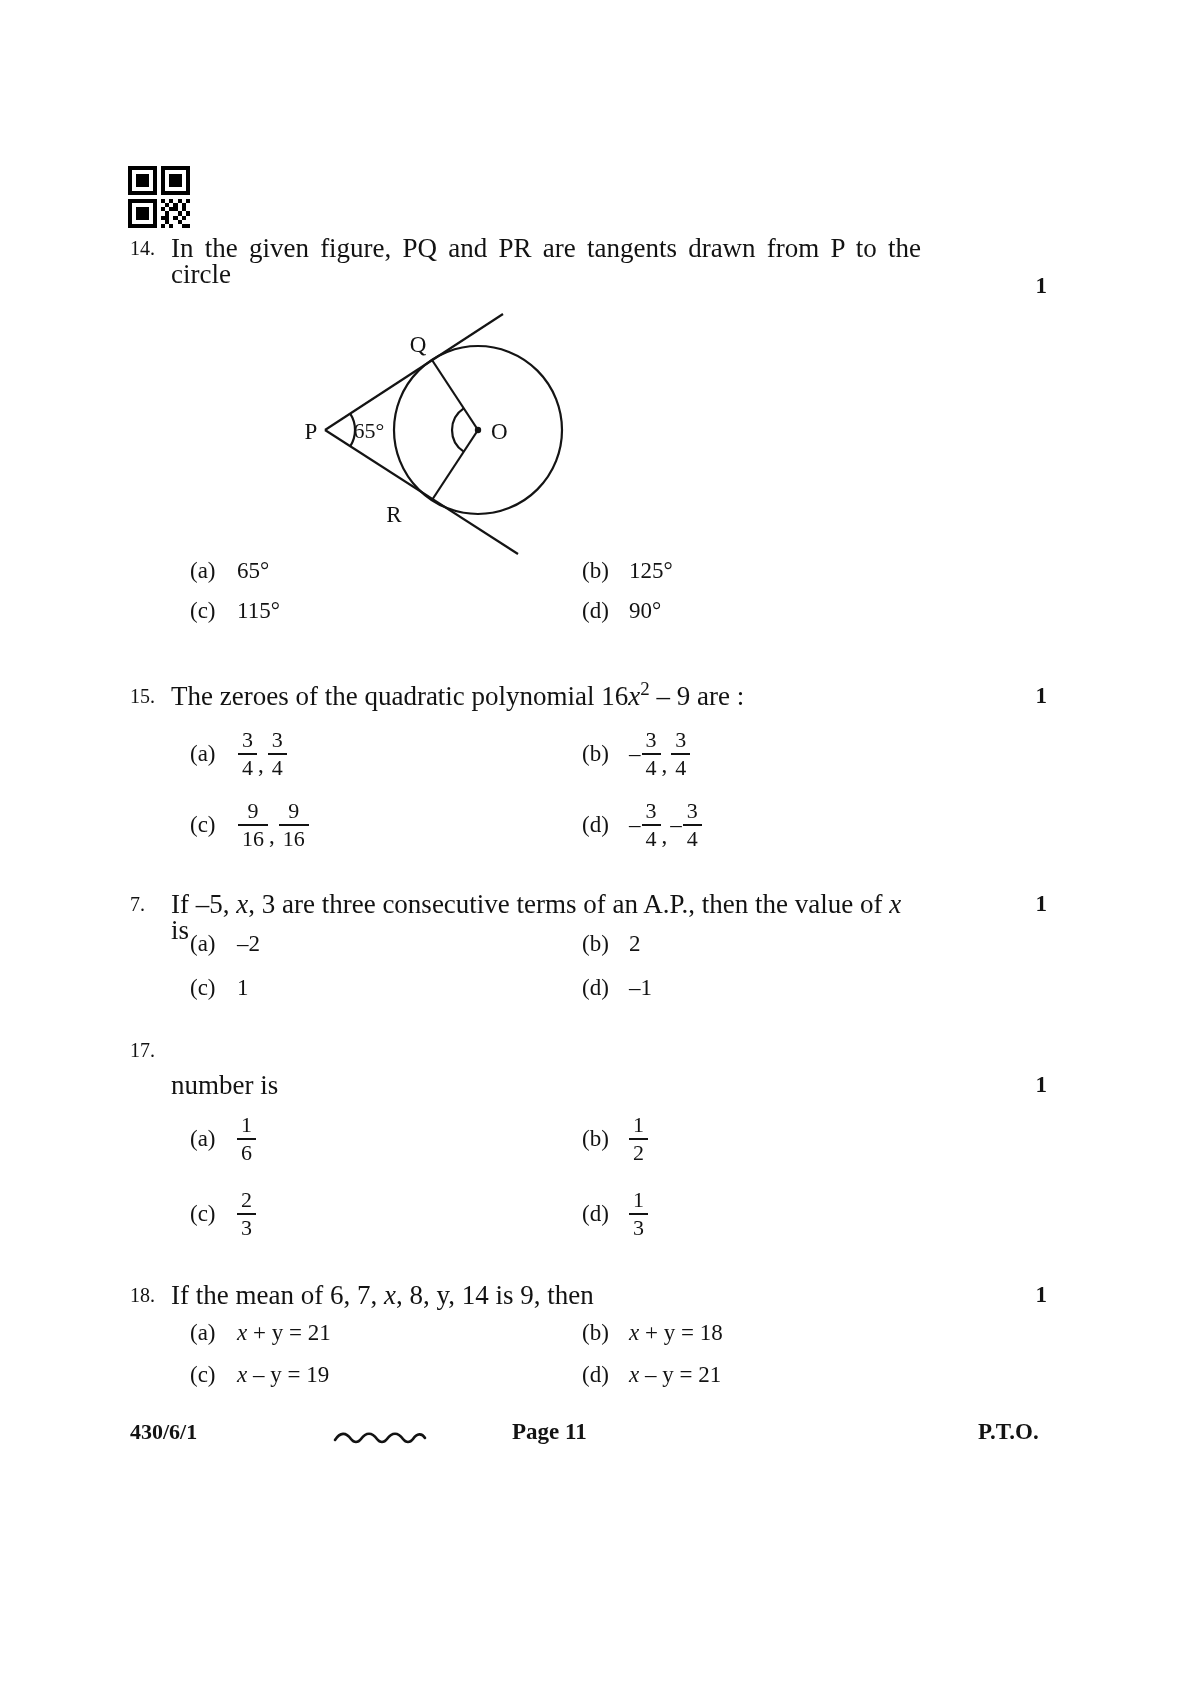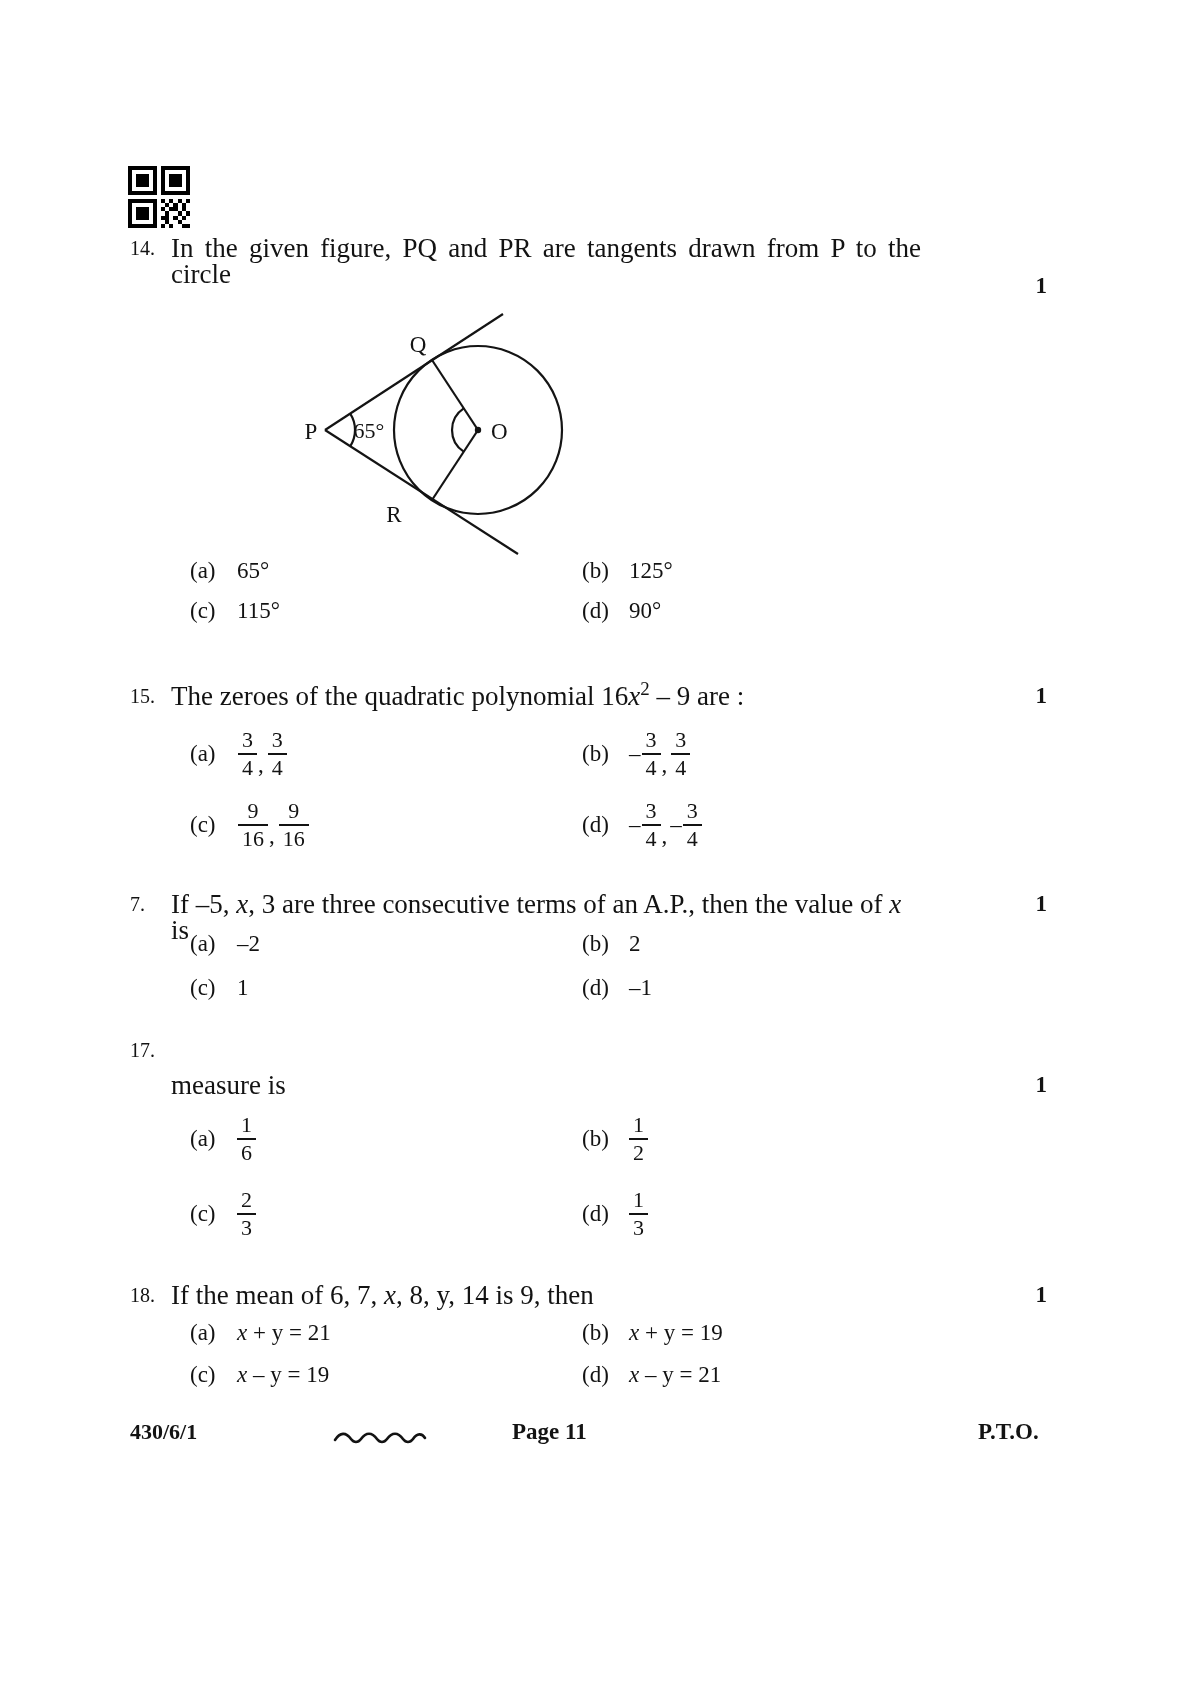--- a/index.html
+++ b/index.html
@@ -189,21 +189,21 @@
   <div class="opt" style="left:190px; top:975px">
     <span class="olabel">(c)</span>
     <span class="oval">1</span>
   </div>
   <div class="opt" style="left:582px; top:975px">
     <span class="olabel">(d)</span>
     <span class="oval">–1</span>
   </div>
 
   <div class="qnum" style="top:1037px">17.</div>
-  <div class="qtext" style="top:1072px">measure is</div>
+  <div class="qtext" style="top:1072px">number is</div>
   <div class="marks" style="top:1072px">1</div>
 
   <div class="opt" style="left:190px; top:1113px">
     <span class="olabel">(a)</span>
     <span class="frac">
         <span class="num">1</span>
         <span class="den">6</span>
       </span>
   </div>
   <div class="opt" style="left:582px; top:1113px">
@@ -231,21 +231,21 @@
   <div class="qnum" style="top:1282px">18.</div>
   <div class="qtext" style="top:1282px"><span>If the mean of 6, 7, </span><span class="italic">x</span><span>, 8, y, 14 is 9, then</span></div>
   <div class="marks" style="top:1282px">1</div>
 
   <div class="opt" style="left:190px; top:1320px">
     <span class="olabel">(a)</span>
     <span class="oval"><span class="italic">x</span><span> + y = 21</span></span>
   </div>
   <div class="opt" style="left:582px; top:1320px">
     <span class="olabel">(b)</span>
-    <span class="oval"><span class="italic">x</span><span> + y = 19</span></span>
+    <span class="oval"><span class="italic">x</span><span> + y = 18</span></span>
   </div>
   <div class="opt" style="left:190px; top:1362px">
     <span class="olabel">(c)</span>
     <span class="oval"><span class="italic">x</span><span> – y = 19</span></span>
   </div>
   <div class="opt" style="left:582px; top:1362px">
     <span class="olabel">(d)</span>
     <span class="oval"><span class="italic">x</span><span> – y = 21</span></span>
   </div>
 

